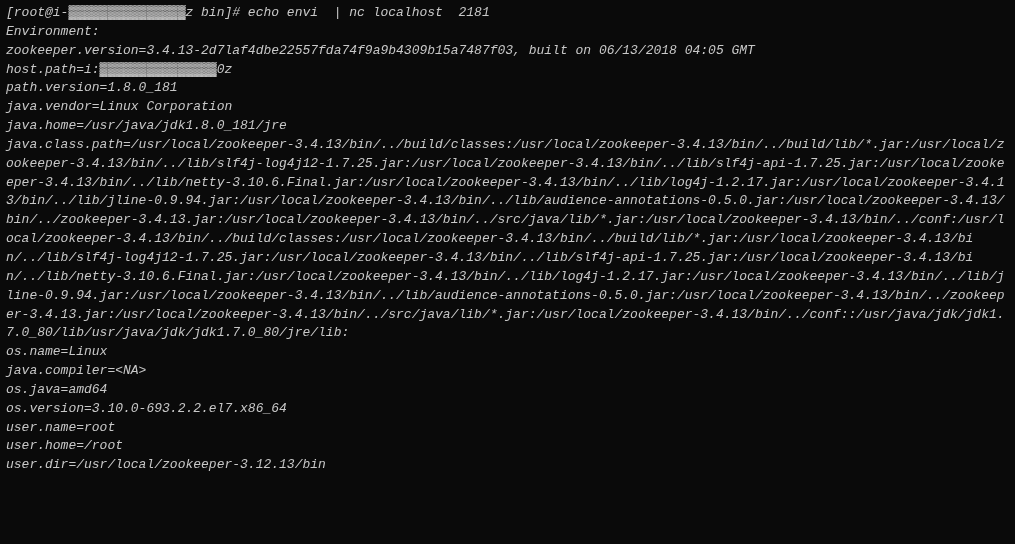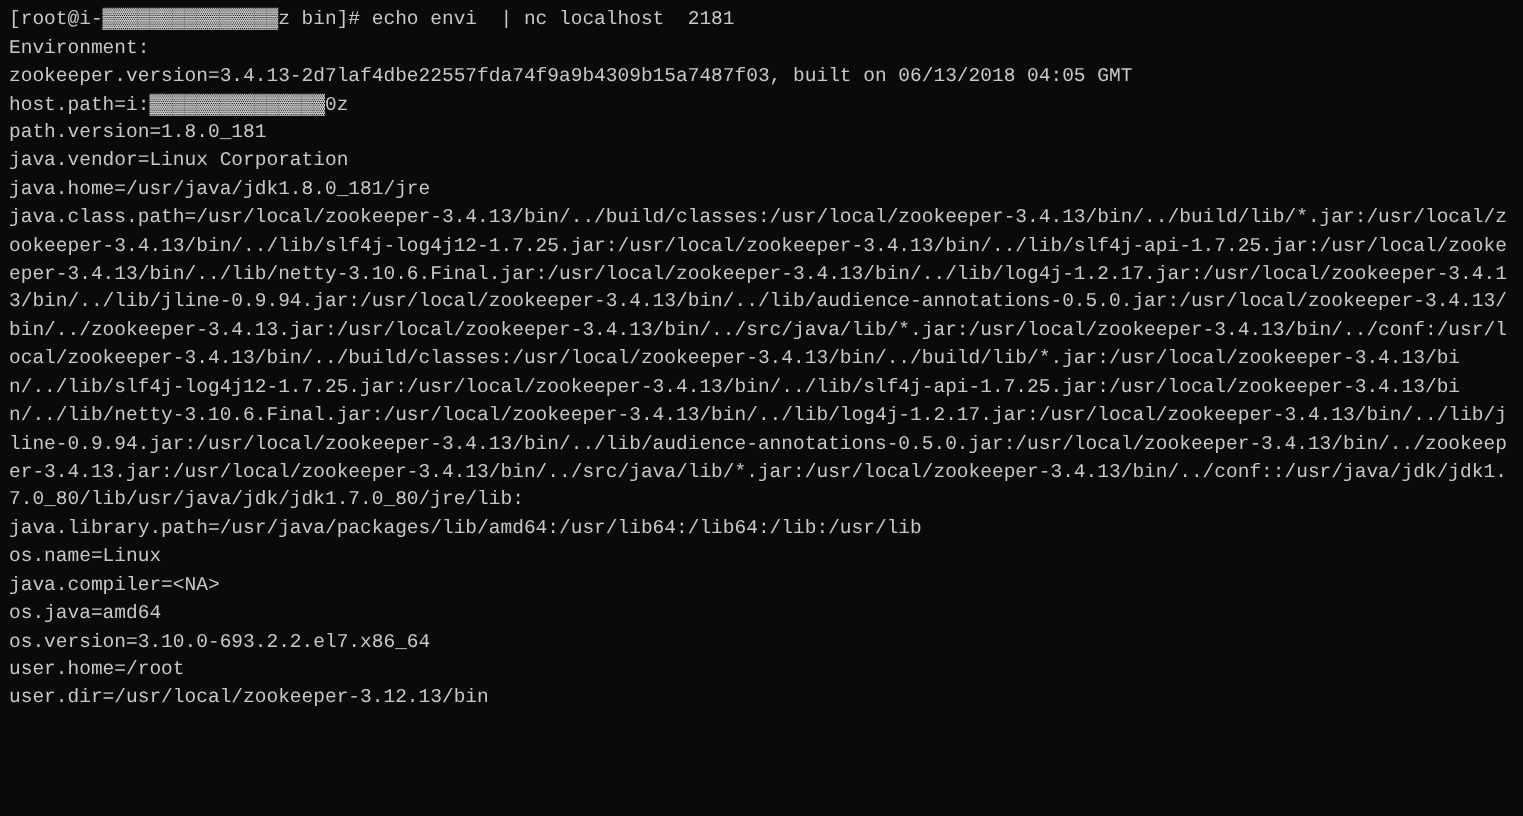--- a/index.html
+++ b/index.html
@@ -1,18 +1,19 @@
 <!DOCTYPE html>
 <html><head>
   <meta charset="utf-8">
   <style>
     * {
       margin: 0;
       padding: 0;
       box-sizing: border-box;
+      font-style: italic;
     }
     body {
       background-color: #0a0a0a;
       color: #c8c8c8;
       font-family: 'Courier New', Courier, monospace;
       font-size: 13px;
       line-height: 1.45;
       width: 1015px;
       min-height: 544px;
       overflow-x: hidden;
@@ -32,21 +33,21 @@
 <div class="terminal">
   <div id="lines-container">
       <div class="line">[root@i-▓▓▓▓▓▓▓▓▓▓▓▓▓▓▓z bin]# echo envi  | nc localhost  2181</div>
       <div class="line">Environment:</div>
       <div class="line">zookeeper.version=3.4.13-2d7laf4dbe22557fda74f9a9b4309b15a7487f03, built on 06/13/2018 04:05 GMT</div>
       <div class="line">host.path=i:▓▓▓▓▓▓▓▓▓▓▓▓▓▓▓0z</div>
       <div class="line">path.version=1.8.0_181</div>
       <div class="line">java.vendor=Linux Corporation</div>
       <div class="line">java.home=/usr/java/jdk1.8.0_181/jre</div>
       <div class="line">java.class.path=/usr/local/zookeeper-3.4.13/bin/../build/classes:/usr/local/zookeeper-3.4.13/bin/../build/lib/*.jar:/usr/local/zookeeper-3.4.13/bin/../lib/slf4j-log4j12-1.7.25.jar:/usr/local/zookeeper-3.4.13/bin/../lib/slf4j-api-1.7.25.jar:/usr/local/zookeeper-3.4.13/bin/../lib/netty-3.10.6.Final.jar:/usr/local/zookeeper-3.4.13/bin/../lib/log4j-1.2.17.jar:/usr/local/zookeeper-3.4.13/bin/../lib/jline-0.9.94.jar:/usr/local/zookeeper-3.4.13/bin/../lib/audience-annotations-0.5.0.jar:/usr/local/zookeeper-3.4.13/bin/../zookeeper-3.4.13.jar:/usr/local/zookeeper-3.4.13/bin/../src/java/lib/*.jar:/usr/local/zookeeper-3.4.13/bin/../conf:/usr/local/zookeeper-3.4.13/bin/../build/classes:/usr/local/zookeeper-3.4.13/bin/../build/lib/*.jar:/usr/local/zookeeper-3.4.13/bin/../lib/slf4j-log4j12-1.7.25.jar:/usr/local/zookeeper-3.4.13/bin/../lib/slf4j-api-1.7.25.jar:/usr/local/zookeeper-3.4.13/bin/../lib/netty-3.10.6.Final.jar:/usr/local/zookeeper-3.4.13/bin/../lib/log4j-1.2.17.jar:/usr/local/zookeeper-3.4.13/bin/../lib/jline-0.9.94.jar:/usr/local/zookeeper-3.4.13/bin/../lib/audience-annotations-0.5.0.jar:/usr/local/zookeeper-3.4.13/bin/../zookeeper-3.4.13.jar:/usr/local/zookeeper-3.4.13/bin/../src/java/lib/*.jar:/usr/local/zookeeper-3.4.13/bin/../conf::/usr/java/jdk/jdk1.7.0_80/lib/usr/java/jdk/jdk1.7.0_80/jre/lib:</div>
-      <div class="line">java.library.path=/usr/java/packages/lib/amd64:/usr/lib64:/lib64:/lib:/usr/lib</div>
       <div class="line">os.name=Linux</div>
       <div class="line">java.compiler=&lt;NA&gt;</div>
       <div class="line">os.java=amd64</div>
       <div class="line">os.version=3.10.0-693.2.2.el7.x86_64</div>
+      <div class="line">user.name=root</div>
       <div class="line">user.home=/root</div>
       <div class="line">user.dir=/usr/local/zookeeper-3.12.13/bin</div>
     </div>
 </div>
 
 </body></html>

